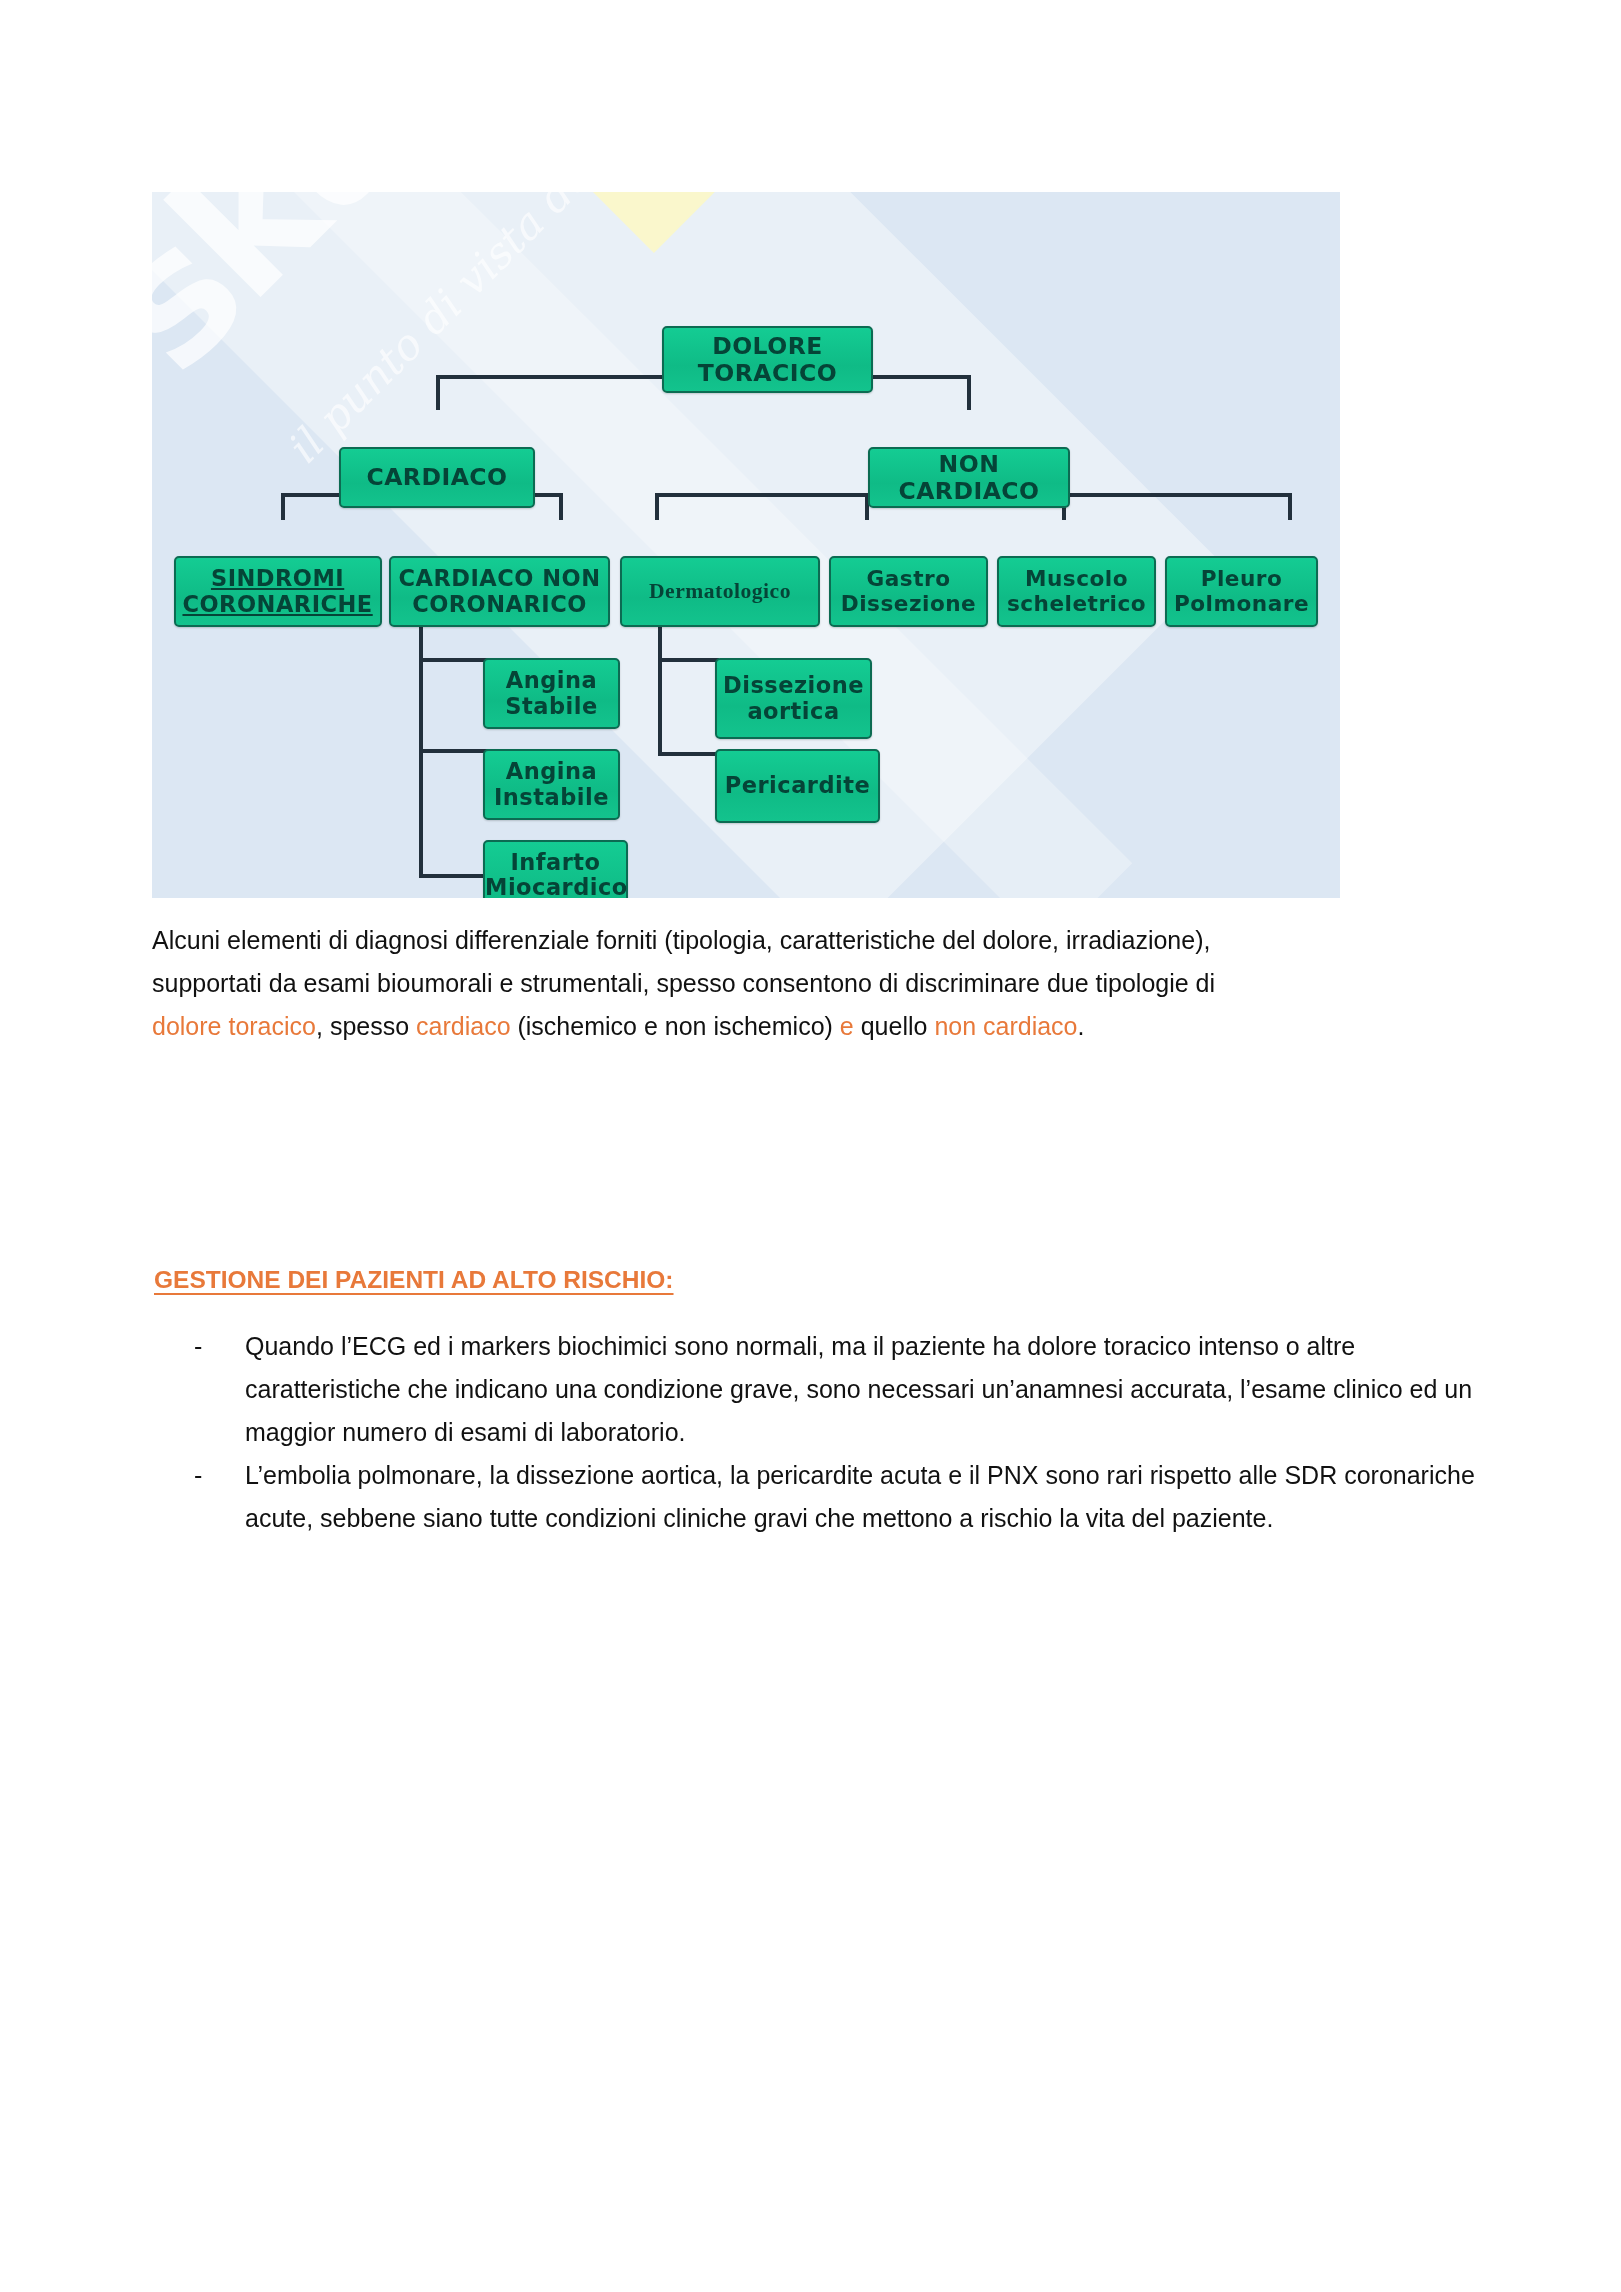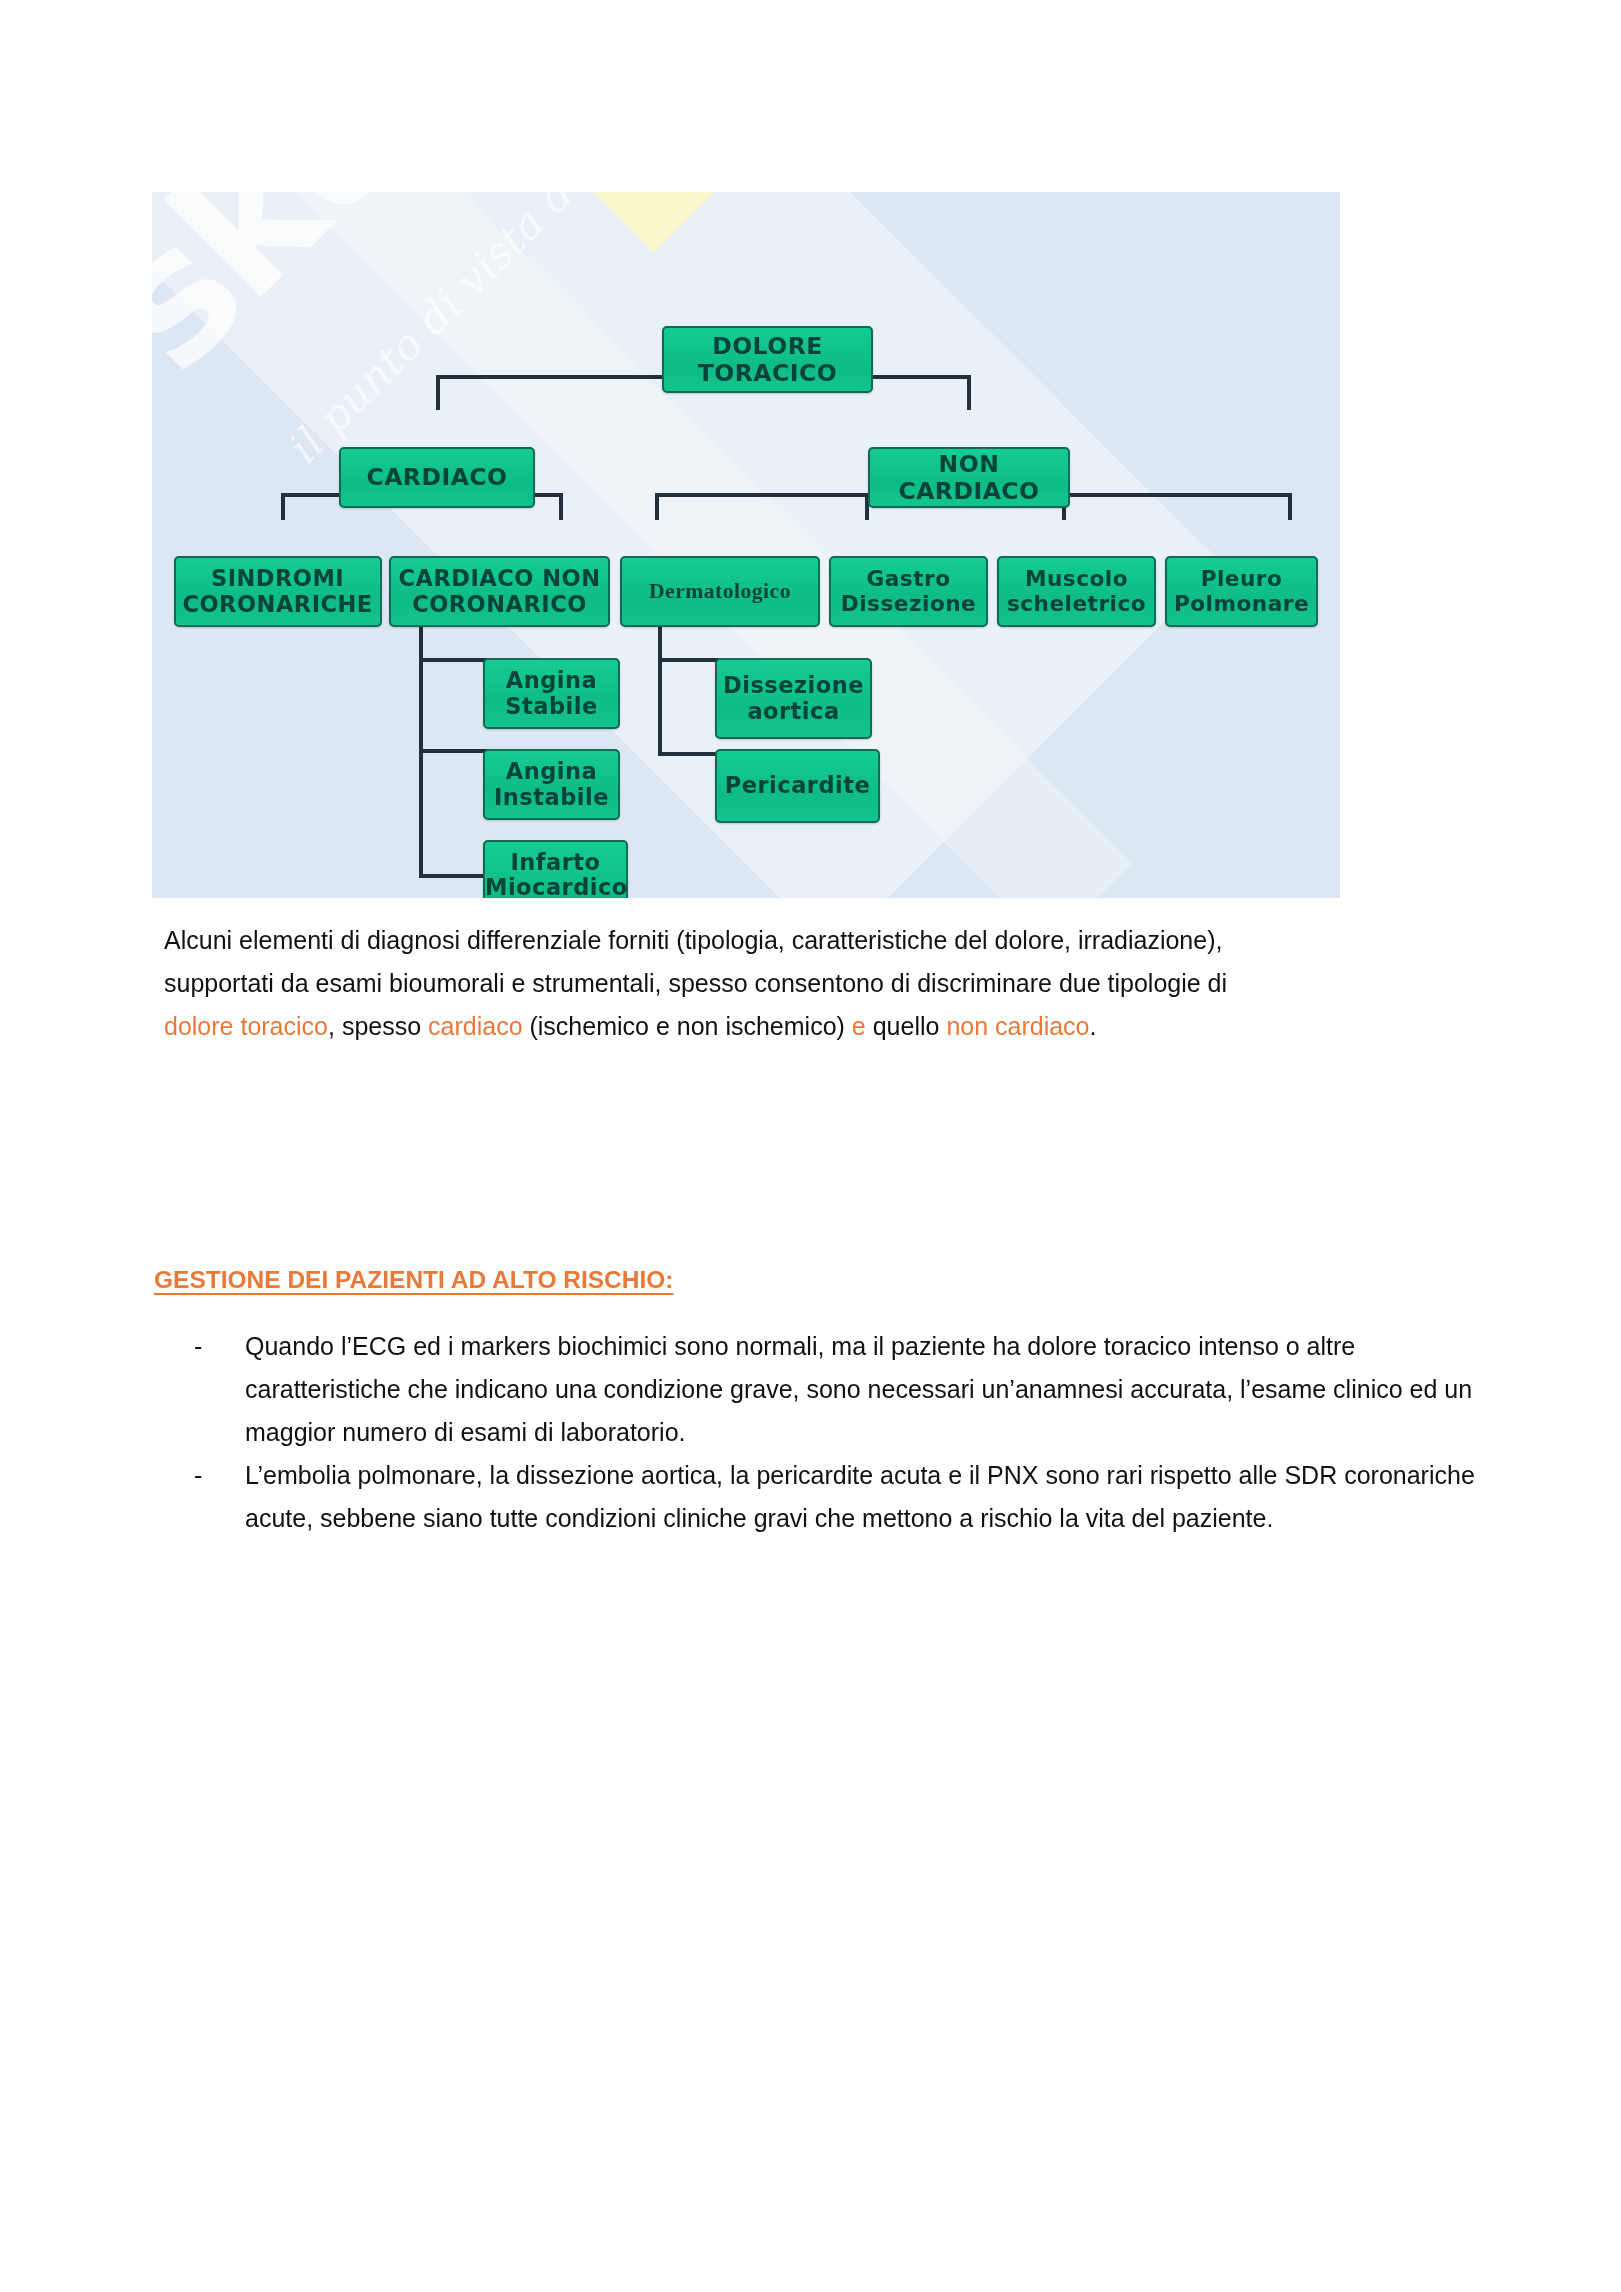--- a/index.html
+++ b/index.html
@@ -122,21 +122,20 @@
     background: #22303c;
   }
 
   
   .para {
     position: absolute;
     font-family: "Liberation Sans", sans-serif;
     font-size: 25px;
     line-height: 43px;
     color: #111111;
-    margin-left: 12px;
   }
   .para .hl { color: #e8793a; }
 
   .heading {
     position: absolute;
     font-family: "Liberation Sans", sans-serif;
     font-weight: bold;
     font-size: 24.5px;
     color: #e8793a;
     text-decoration: underline;
@@ -217,21 +216,21 @@
 
     <div class="node" style="left:187px; top:217px; width:196px; height:61px; font-size:23.5px;">
       <span style="white-space:pre-line;">CARDIACO</span>
     </div>
 
     <div class="node" style="left:716px; top:217px; width:202px; height:61px; font-size:23.5px;">
       <span style="white-space:pre-line;">NON CARDIACO</span>
     </div>
 
     <div class="node" style="left:21.6px; top:326px; width:208px; height:71px; font-size:22.5px;">
-      <span style="white-space:pre-line;">SINDROMI
+      <span style="white-space:pre-line;text-decoration:underline;">SINDROMI
 CORONARICHE</span>
     </div>
 
     <div class="node" style="left:237px; top:326px; width:221px; height:71px; font-size:22.5px;">
       <span style="white-space:pre-line;">CARDIACO NON
 CORONARICO</span>
     </div>
 
     <div class="node" style="left:468px; top:326px; width:200px; height:71px; font-size:21.6px;">
       <span style="white-space:pre-line;font-family:Liberation Serif, serif;">Dermatologico</span>

